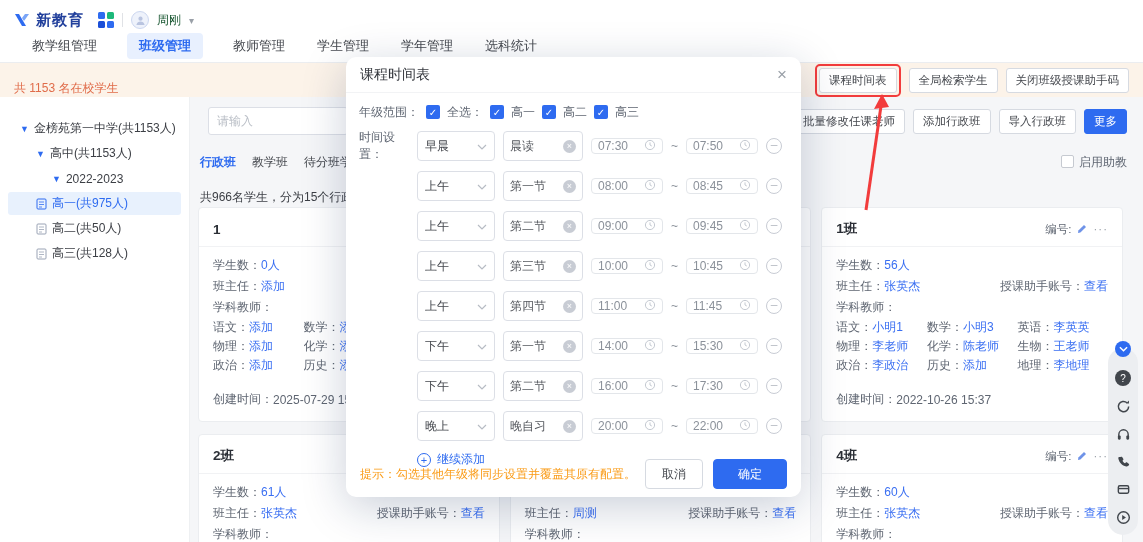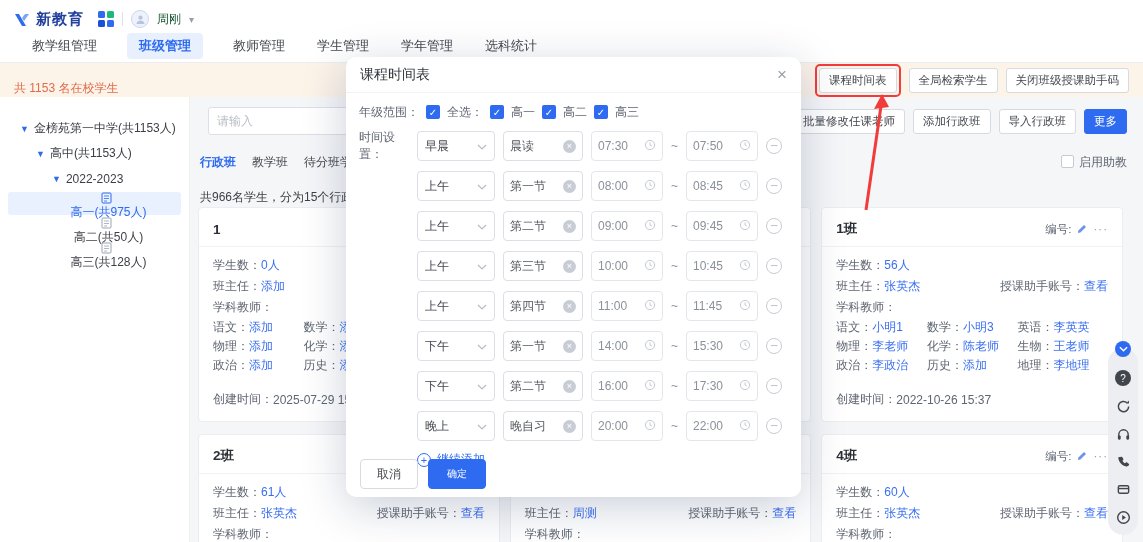--- a/index.html
+++ b/index.html
@@ -1,21 +1,21 @@
 <!DOCTYPE html>
 <html><head>
 <meta charset="utf-8">
 <style>
   * { margin:0; padding:0; box-sizing:border-box; }
   html,body { width:1143px; height:542px; background:#fff; overflow:hidden;
     font-family:"Liberation Sans","DejaVu Sans",sans-serif; font-size:12px; color:#333; }
   a { text-decoration:none; }
 
   
-  .topbar { position:absolute; top:0; left:0; right:0; height:30px; display:flex; align-items:flex-start;
+  .topbar { position:absolute; top:0; left:0; right:0; height:30px; display:flex; align-items:center;
     padding:10px 12px 0 14px; background:#fff; z-index:5; }
   .logo { display:flex; align-items:center; gap:5px; }
   .logo-text { font-size:15px; font-weight:bold; color:#22409c; letter-spacing:1px; }
   .topnav { margin-left:auto; display:flex; align-items:center; gap:15px; font-size:12px; color:#3c3f45; }
   .tn { cursor:pointer; white-space:nowrap; }
   .tn-active-wrap { position:relative; border:2px solid #f23c3c; border-radius:3px; padding:1px 3px; }
   .tn-active { color:#2e6bf0; font-weight:bold; }
   .tn-active-wrap::after { content:""; position:absolute; left:50%; transform:translateX(-50%);
     bottom:-6px; width:26px; height:3px; border-radius:2px; background:#4f7df2; }
   .user-zone { display:flex; align-items:center; gap:8px; margin-left:14px; }
@@ -43,21 +43,21 @@
     color:#45484e; cursor:pointer; white-space:nowrap; font-family:inherit; }
   .red-outline { border:2px solid #f23c3c; border-radius:5px; padding:2px; line-height:0; }
 
   
   .sidebar { position:absolute; top:97px; left:0; width:190px; bottom:0; background:#fff;
     border-right:1px solid #eef0f2; padding-top:18px; z-index:2; }
   .tree-item { display:flex; align-items:center; height:23px; margin:2px 8px; border-radius:3px;
     font-size:12px; color:#3c3f45; cursor:pointer; white-space:nowrap; }
   .tree-caret { color:#2e6bf0; font-size:9px; margin-right:5px; }
   .doc-ico { margin-right:5px; display:inline-flex; }
-  .lv0 { padding-left:12px; } .lv1 { padding-left:28px; } .lv2 { padding-left:44px; } .lv3 { padding-left:28px;flex-direction:column; }
+  .lv0 { padding-left:12px; } .lv1 { padding-left:28px; } .lv2 { padding-left:44px; } .lv3 { padding-left:28px; }
   .tree-sel { background:#e8f1fd; color:#2e6bf0; }
 
   .content { position:absolute; top:97px; left:190px; right:0; bottom:0; background:#f5f6f8; z-index:1; }
   .filter-row { position:absolute; top:10px; left:10px; right:16px; display:flex; align-items:center; }
   .sel-box { width:110px; height:28px; background:#fff; border:1px solid #dcdfe6; border-radius:3px;
     display:flex; align-items:center; padding:0 8px; color:#45484e; cursor:pointer; }
   .sel-box .chev { margin-left:auto; }
   .search-in { width:140px; height:28px; margin-left:8px; border:1px solid #dcdfe6; border-radius:3px;
     padding:0 8px; font-size:12px; font-family:inherit; color:#333; background:#fff; }
   .search-in::placeholder { color:#b9bec6; }
@@ -106,37 +106,37 @@
     display:inline-flex; align-items:center; justify-content:center; cursor:pointer; }
   .m-row { display:flex; align-items:center; height:30px; margin-bottom:10px; }
   .m-label { width:58px; color:#5f6672; flex:none; }
   .mf-sel { width:78px; height:30px; border:1px solid #dcdfe6; border-radius:4px; display:flex;
     align-items:center; padding:0 7px; color:#45484e; cursor:pointer; flex:none; }
   .mf-sel .chev { margin-left:auto; }
   .mf-name { width:80px; height:30px; border:1px solid #dcdfe6; border-radius:4px; display:flex;
     align-items:center; padding:0 6px; color:#55585e; margin-left:8px; flex:none; }
   .clear { margin-left:auto; width:13px; height:13px; border-radius:50%; background:#c8ccd4; color:#fff;
     font-size:9px; display:inline-flex; align-items:center; justify-content:center; cursor:pointer; flex:none; }
-  .mf-time { width:72px; height:30px; border:1px solid #e3e6ea; border-radius:4px; display:flex;
+  .mf-time { width:72px; height:16px; border:1px solid #e3e6ea; border-radius:4px; display:flex;
     align-items:center; padding:0 6px; color:#8b919a; margin-left:8px; flex:none; }
   .mf-time .clk { margin-left:auto; }
   .tilde { margin:0 4px 0 8px; color:#8b919a; }
   .mf-time.end { margin-left:4px; }
   .minus { margin-left:8px; width:16px; height:16px; border:1px solid #c8ccd4; border-radius:50%;
     color:#b9bec6; font-size:12px; line-height:13px; text-align:center; cursor:pointer; flex:none; }
   .add-row { display:flex; align-items:center; gap:6px; color:#2e6bf0; margin:2px 0 0 58px; cursor:pointer; }
   .plus { width:14px; height:14px; border:1px solid #2e6bf0; border-radius:50%; font-size:11px;
     line-height:12px; text-align:center; }
   .m-foot { position:absolute; left:0; right:0; bottom:0; height:46px; display:flex; align-items:center;
     padding:0 14px; }
   .m-hint { color:#fa9a14; flex:1; }
   .btn-cancel { width:58px; height:30px; background:#fff; border:1px solid #d6dae1; border-radius:4px;
     color:#45484e; font-family:inherit; font-size:12px; cursor:pointer; }
-  .btn-ok { width:58px; height:30px; background:#2e6bf0; border:1px solid #2e6bf0; border-radius:4px;
-    color:#fff; font-family:inherit; font-size:10px; margin-left:10px; cursor:pointer; }
+  .btn-ok { width:74px; height:30px; background:#2e6bf0; border:1px solid #2e6bf0; border-radius:4px;
+    color:#fff; font-family:inherit; font-size:12px; margin-left:10px; cursor:pointer; }
 
   
   .anno-arrow { position:absolute; left:845px; top:92px; z-index:50; pointer-events:none; }
 
   
   .fab { position:absolute; right:5px; top:348px; width:30px; background:#eceef1; border-radius:15px;
     padding:22px 0 10px; display:flex; flex-direction:column; align-items:center; gap:13px; z-index:45; }
   .fab-top { position:absolute; top:-7px; left:7px; width:16px; height:16px; border-radius:50%;
     background:#2e6bf0; display:flex; align-items:center; justify-content:center; cursor:pointer; }
   .fab-q { width:16px; height:16px; border-radius:50%; background:#41464c; color:#fff; font-size:10px;
@@ -729,20 +729,21 @@
         </span>
       <span class="minus">–</span>
     </div>
 
     <div class="add-row">
       <span class="plus">+</span>
       <span>继续添加</span>
     </div>
   </div>
   <div class="m-foot">
+    <span class="m-hint">提示：勾选其他年级将同步设置并覆盖其原有配置。</span>
     <button class="btn-cancel">取消</button>
     <button class="btn-ok">确定</button>
   </div>
 </div>
 
 <svg class="anno-arrow" width="55" height="125" viewBox="0 0 55 125">
   <line x1="21" y1="118" x2="36" y2="14" stroke="#f23c3c" stroke-width="3"></line>
   <polygon points="37,2 29,17 44,15" fill="#f23c3c"></polygon>
 </svg>
 

